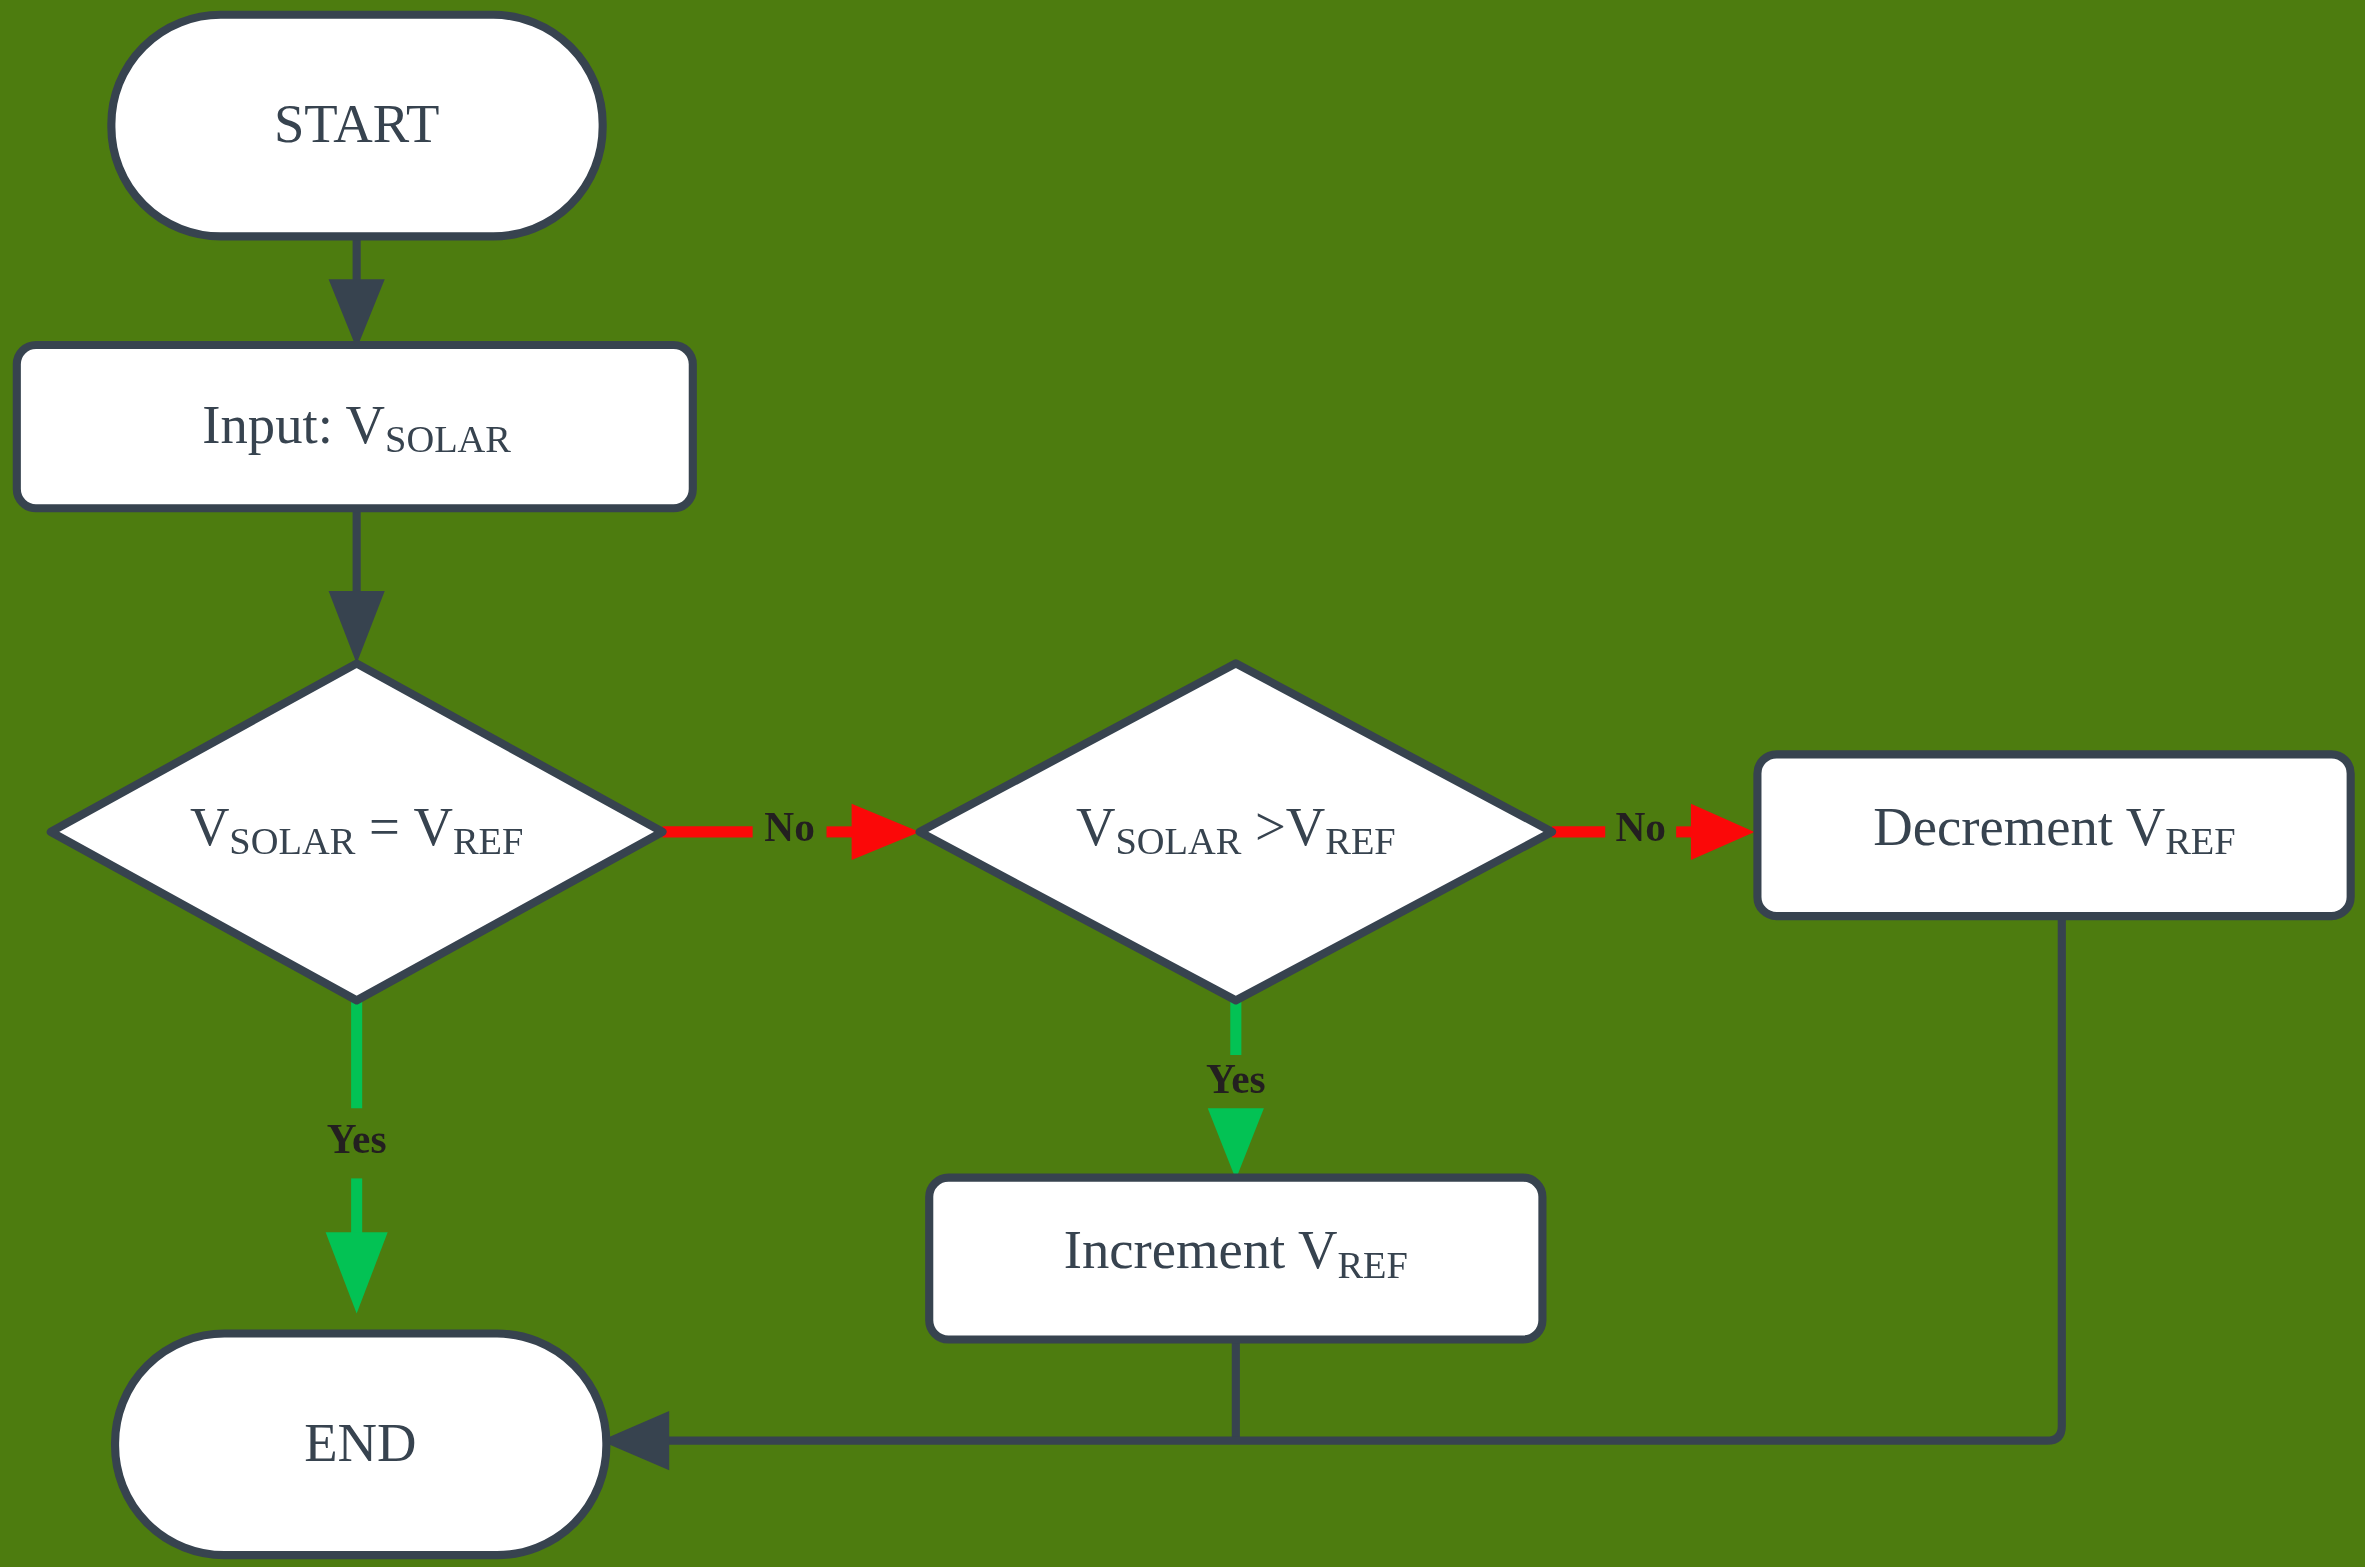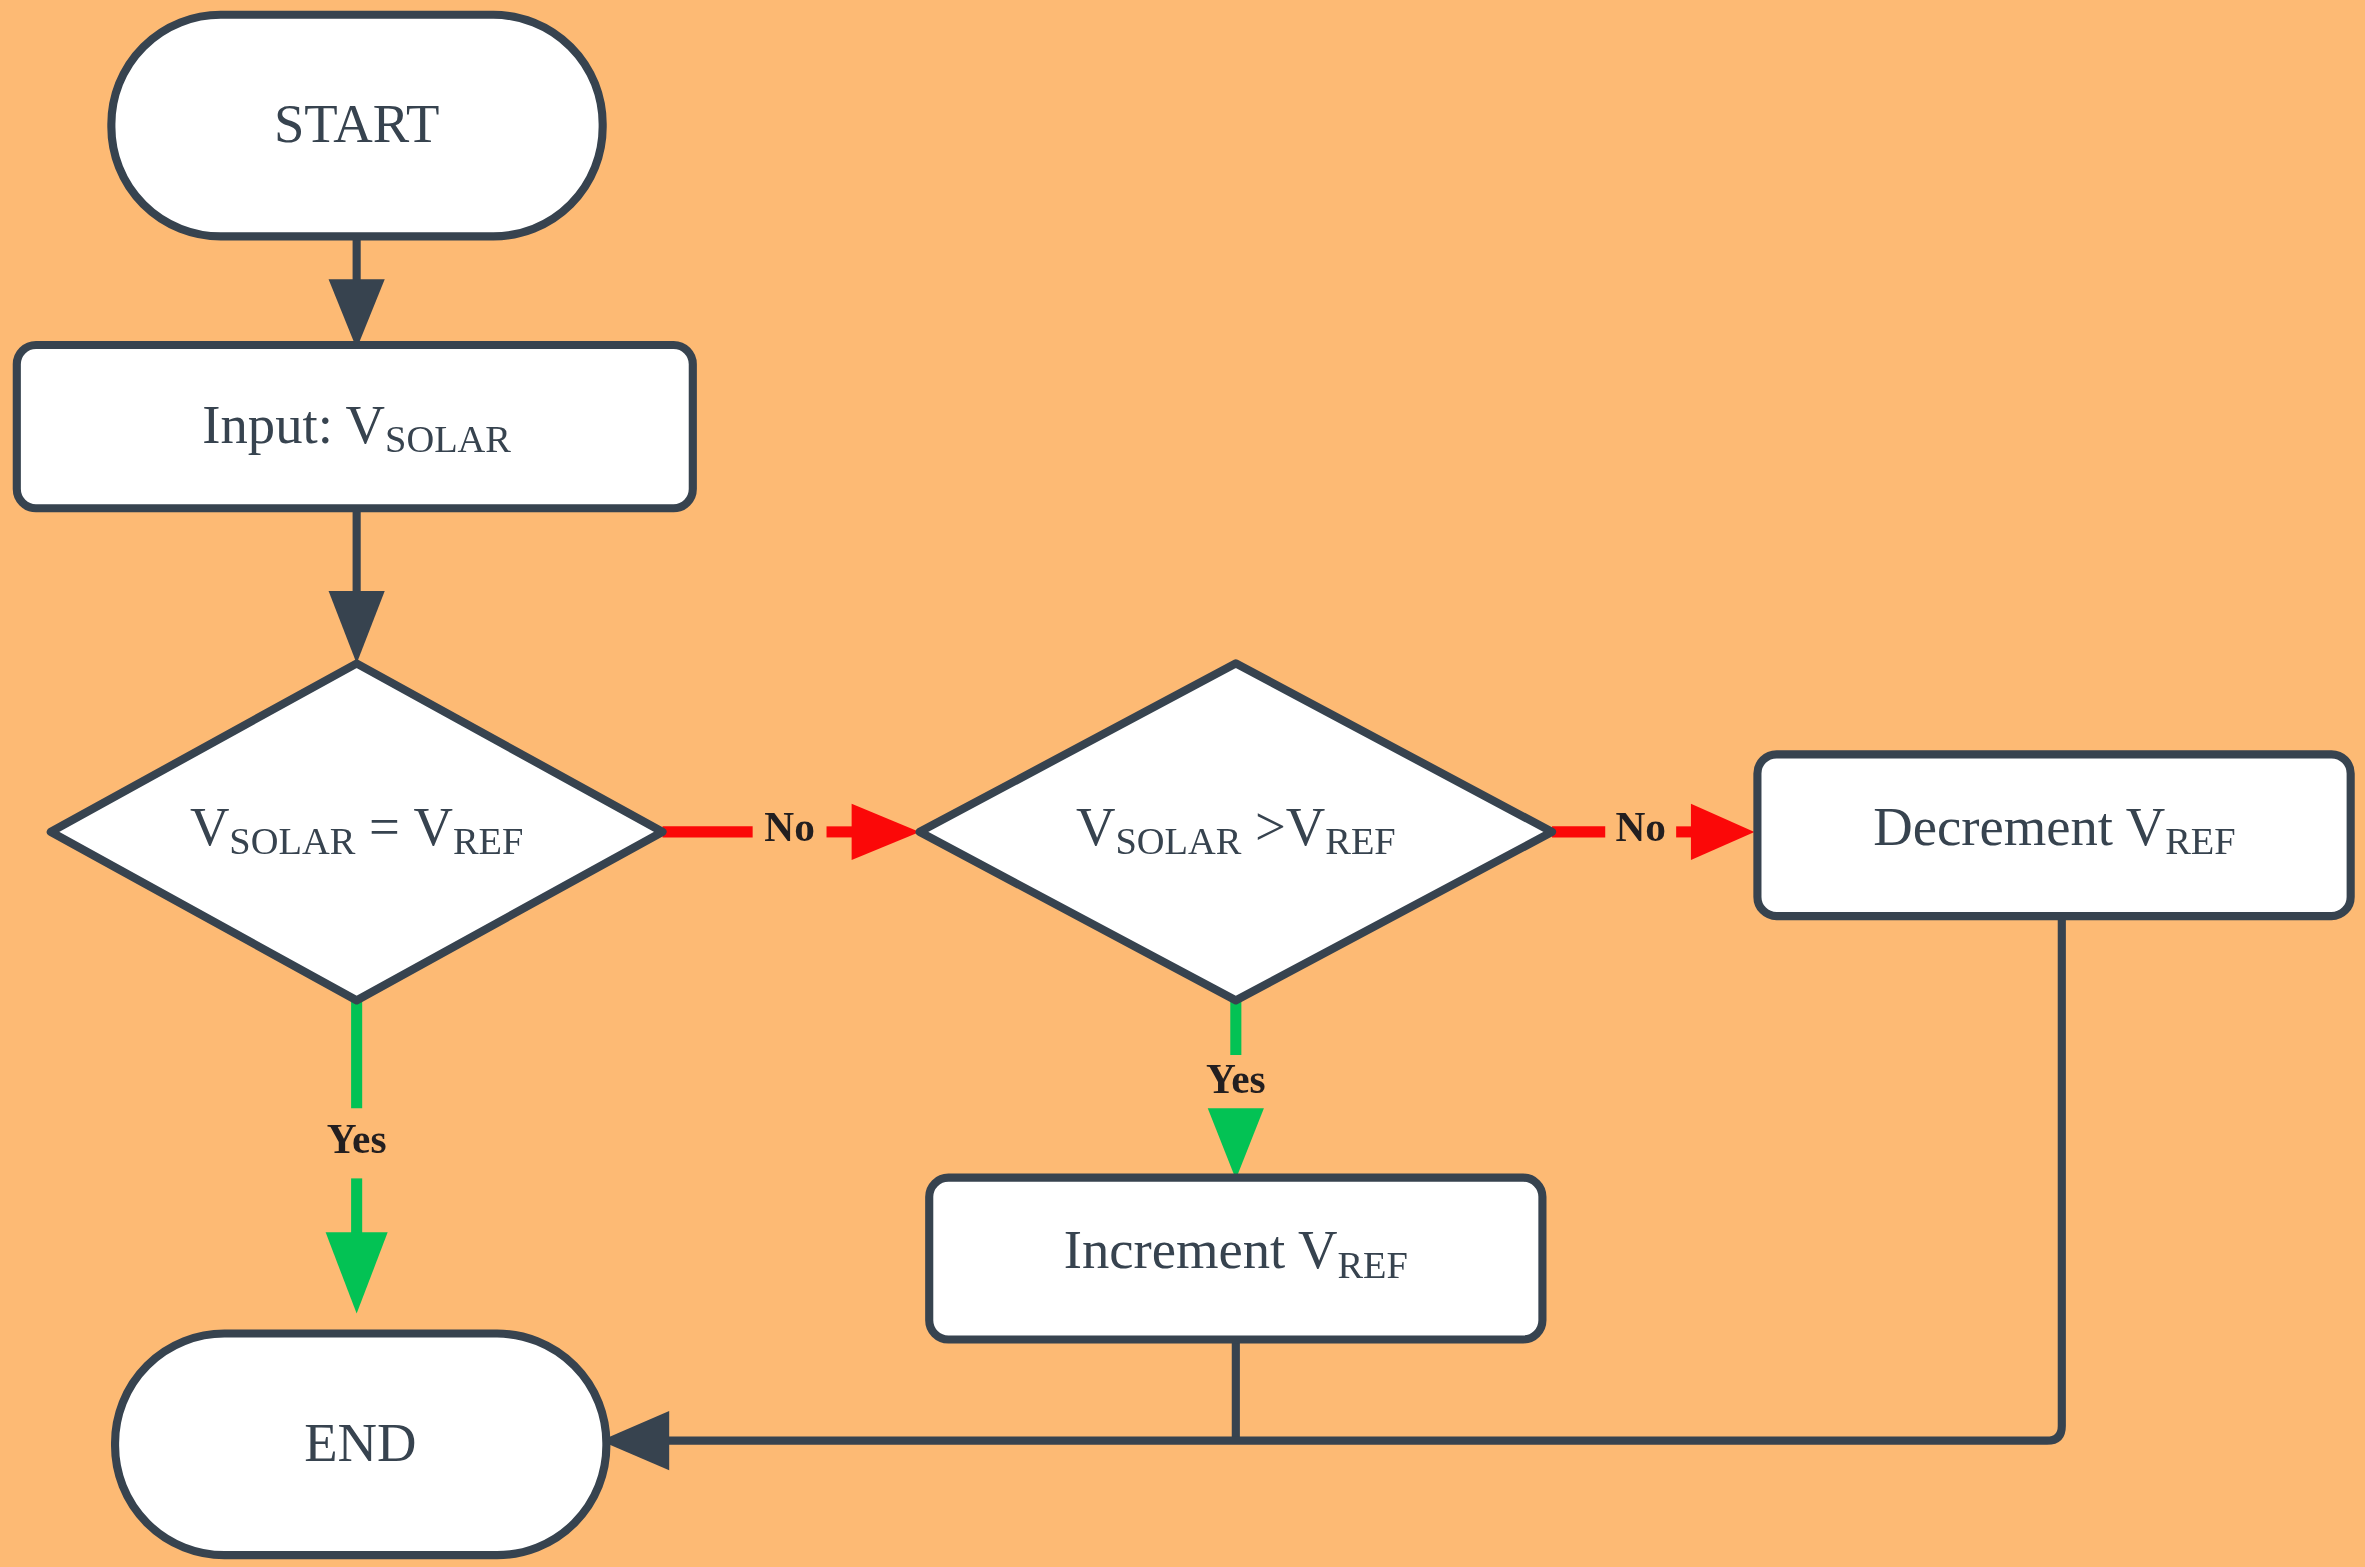--- a/index.html
+++ b/index.html
@@ -10,21 +10,21 @@
   body {
     width: 2366px;
     height: 1567px;
     overflow: hidden;
     font-family: "Liberation Serif", "DejaVu Serif", serif;
   }
   #flowchart-root {
     position: relative;
     width: 2366px;
     height: 1567px;
-    background: #fdba74;
+    background: #4d7c0f;
   }
   svg.canvas {
     position: absolute;
     top: 0;
     left: 0;
     width: 2366px;
     height: 1567px;
     display: block;
   }
   .node-shape {

